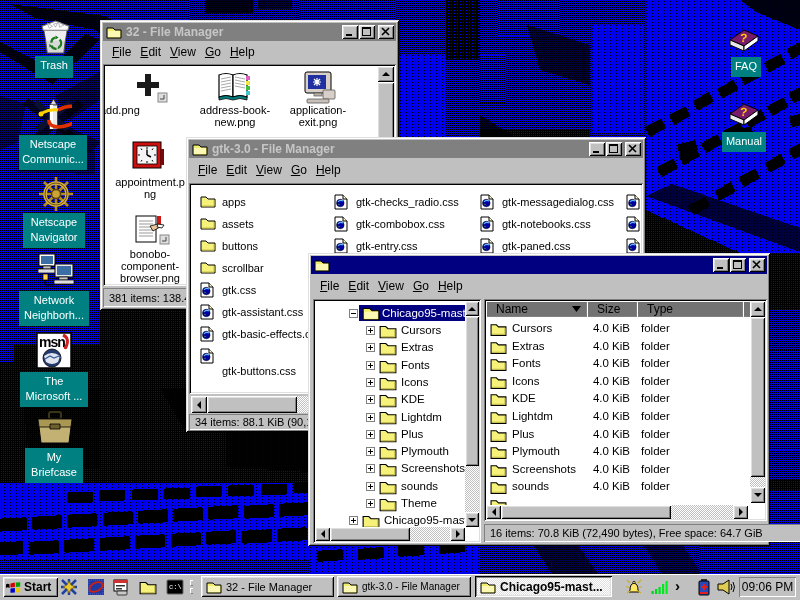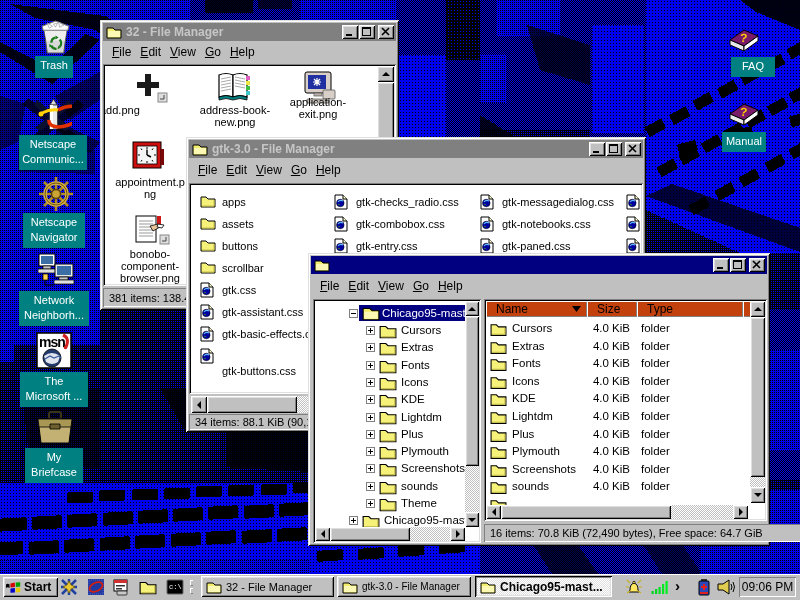--- a/index.html
+++ b/index.html
@@ -34,21 +34,21 @@
 .thumb{position:absolute;background:#c0c0c0;
  box-shadow:inset 1px 1px 0 #fff,inset -1px -1px 0 #000,inset 2px 2px 0 #dfdfdf,inset -2px -2px 0 #808080;}
 .arrow{width:0;height:0;border:4px solid transparent}
 .ar-up{border-bottom:4px solid #000;margin-top:-4px}
 .ar-dn{border-top:4px solid #000;margin-bottom:-4px}
 .ar-lf{border-right:4px solid #000;margin-left:-4px}
 .ar-rt{border-left:4px solid #000;margin-right:-4px}
 .icolabel{position:absolute;background:#008080;color:#fff;font-size:11px;line-height:15px;text-align:center;padding:2px 2px 1px}
 .filetxt{font-size:11.5px;color:#000;white-space:nowrap}
 .ft11{font-size:11px;color:#000;white-space:nowrap}
-.hdrbtn{position:absolute;background:#c2410c;
+.hdrbtn{position:absolute;background:#737373;
  box-shadow:inset 1px 1px 0 #fff,inset -1px -1px 0 #808080;
  font-size:12px;color:#000;display:flex;align-items:center;padding-left:10px}
 </style></head><body>
 <div class="abs" style="left:0;top:0"><svg width="800" height="574" viewBox="0 0 800 574" shape-rendering="crispEdges">
       <defs>
 <pattern id="p89" width="3" height="3" patternUnits="userSpaceOnUse">
           <rect width="3" height="3" fill="#0000f0"></rect>
           <rect x="1" y="1" width="1" height="1" fill="#000"></rect>
         </pattern>
 <pattern id="p75" width="2" height="2" patternUnits="userSpaceOnUse">
@@ -267,21 +267,21 @@
 <polygon points="2,9 36,9 35,17 3,17" fill="#a99754" stroke="#000" stroke-width="0.8"></polygon>
 <polygon points="14,14 24,14 24,19 14,19" fill="#6e5f2e" stroke="#000" stroke-width="0.8"></polygon>
 </svg>
 <div class="icolabel" style="left:25px;top:448px;width:58px;height:35px">My<br>Briefcase</div>
 <svg class="abs" style="left:728px;top:24px" width="32" height="28" viewBox="0 0 32 28">
 <polygon points="2,16 16,22 30,12 16,6" fill="#7a1a6a" stroke="#000" stroke-width="1"></polygon>
 <polygon points="2,16 2,21 16,27 16,22" fill="#e8e8e8" stroke="#000" stroke-width="1"></polygon>
 <polygon points="30,12 30,17 16,27 16,22" fill="#fff" stroke="#000" stroke-width="1"></polygon>
 <text x="12" y="18" font-size="12" font-weight="bold" fill="#ffd000" transform="rotate(4 16 14)">?</text>
 </svg>
-<div class="icolabel" style="left:731px;top:57px;width:44px;height:20px">FAQ</div>
+<div class="icolabel" style="left:731px;top:57px;width:30px;height:20px">FAQ</div>
 <svg class="abs" style="left:728px;top:98px" width="32" height="28" viewBox="0 0 32 28">
 <polygon points="2,16 16,22 30,12 16,6" fill="#7a1a6a" stroke="#000" stroke-width="1"></polygon>
 <polygon points="2,16 2,21 16,27 16,22" fill="#e8e8e8" stroke="#000" stroke-width="1"></polygon>
 <polygon points="30,12 30,17 16,27 16,22" fill="#fff" stroke="#000" stroke-width="1"></polygon>
 <text x="12" y="18" font-size="12" font-weight="bold" fill="#ffd000" transform="rotate(4 16 14)">?</text>
 </svg>
 <div class="icolabel" style="left:722px;top:132px;width:44px;height:20px">Manual</div>
 <div class="win" id="w1" style="left:100px;top:20px;width:299px;height:290px">
     <div class="tb inactive">
       <svg width="16" height="14" viewBox="0 0 16 14">
@@ -330,21 +330,21 @@
 </svg>
       <div class="abs ft11" style="left:80px;top:38px;width:100px;text-align:center">address-book-<br>new.png</div>
       <svg class="abs" style="left:196px;top:4px" width="38" height="34" viewBox="0 0 38 34">
 <rect x="4" y="2" width="26" height="21" rx="2" fill="#d8d0c8" stroke="#000" stroke-width="1"></rect>
 <rect x="7" y="5" width="18" height="14" fill="#2030a0"></rect>
 <path d="M16 8 L16 16 M12 12 L20 12 M13 9 L19 15 M19 9 L13 15" stroke="#fff" stroke-width="1.2"></path>
 <rect x="13" y="23" width="8" height="3" fill="#b8b0a8" stroke="#555" stroke-width="0.7"></rect>
 <rect x="22" y="20" width="12" height="9" rx="1" fill="#d8d0c8" stroke="#555" stroke-width="0.8"></rect>
 <rect x="6" y="29" width="22" height="4" rx="1" fill="#c8c0b8" stroke="#555" stroke-width="0.8"></rect>
 </svg>
-      <div class="abs ft11" style="left:163px;top:30px;width:100px;text-align:center">application-<br>exit.png</div>
+      <div class="abs ft11" style="left:163px;top:38px;width:100px;text-align:center">application-<br>exit.png</div>
       <svg class="abs" style="left:26px;top:75px" width="34" height="30" viewBox="0 0 34 30">
 <rect x="2" y="1" width="28" height="26" fill="#cc1010" stroke="#000" stroke-width="1"></rect>
 <rect x="6" y="5" width="20" height="18" fill="#f4f4f4" stroke="#000" stroke-width="0.8"></rect>
 <g stroke="#000" stroke-width="1">
           <path d="M16 6 L16 8 M16 20 L16 22 M7 14 L9 14 M23 14 L25 14 M10 7.5 L11 9 M22 7.5 L21 9 M10 20.5 L11 19 M22 20.5 L21 19"></path>
         </g>
 <path d="M16 14 L16 8.5 M16 14 L20 16" stroke="#000" stroke-width="1.4"></path>
 <rect x="30" y="8" width="3" height="16" fill="#7a0808"></rect>
 </svg>
       <div class="abs ft11" style="left:-5px;top:110px;width:100px;text-align:center">appointment.p<br>ng</div>

